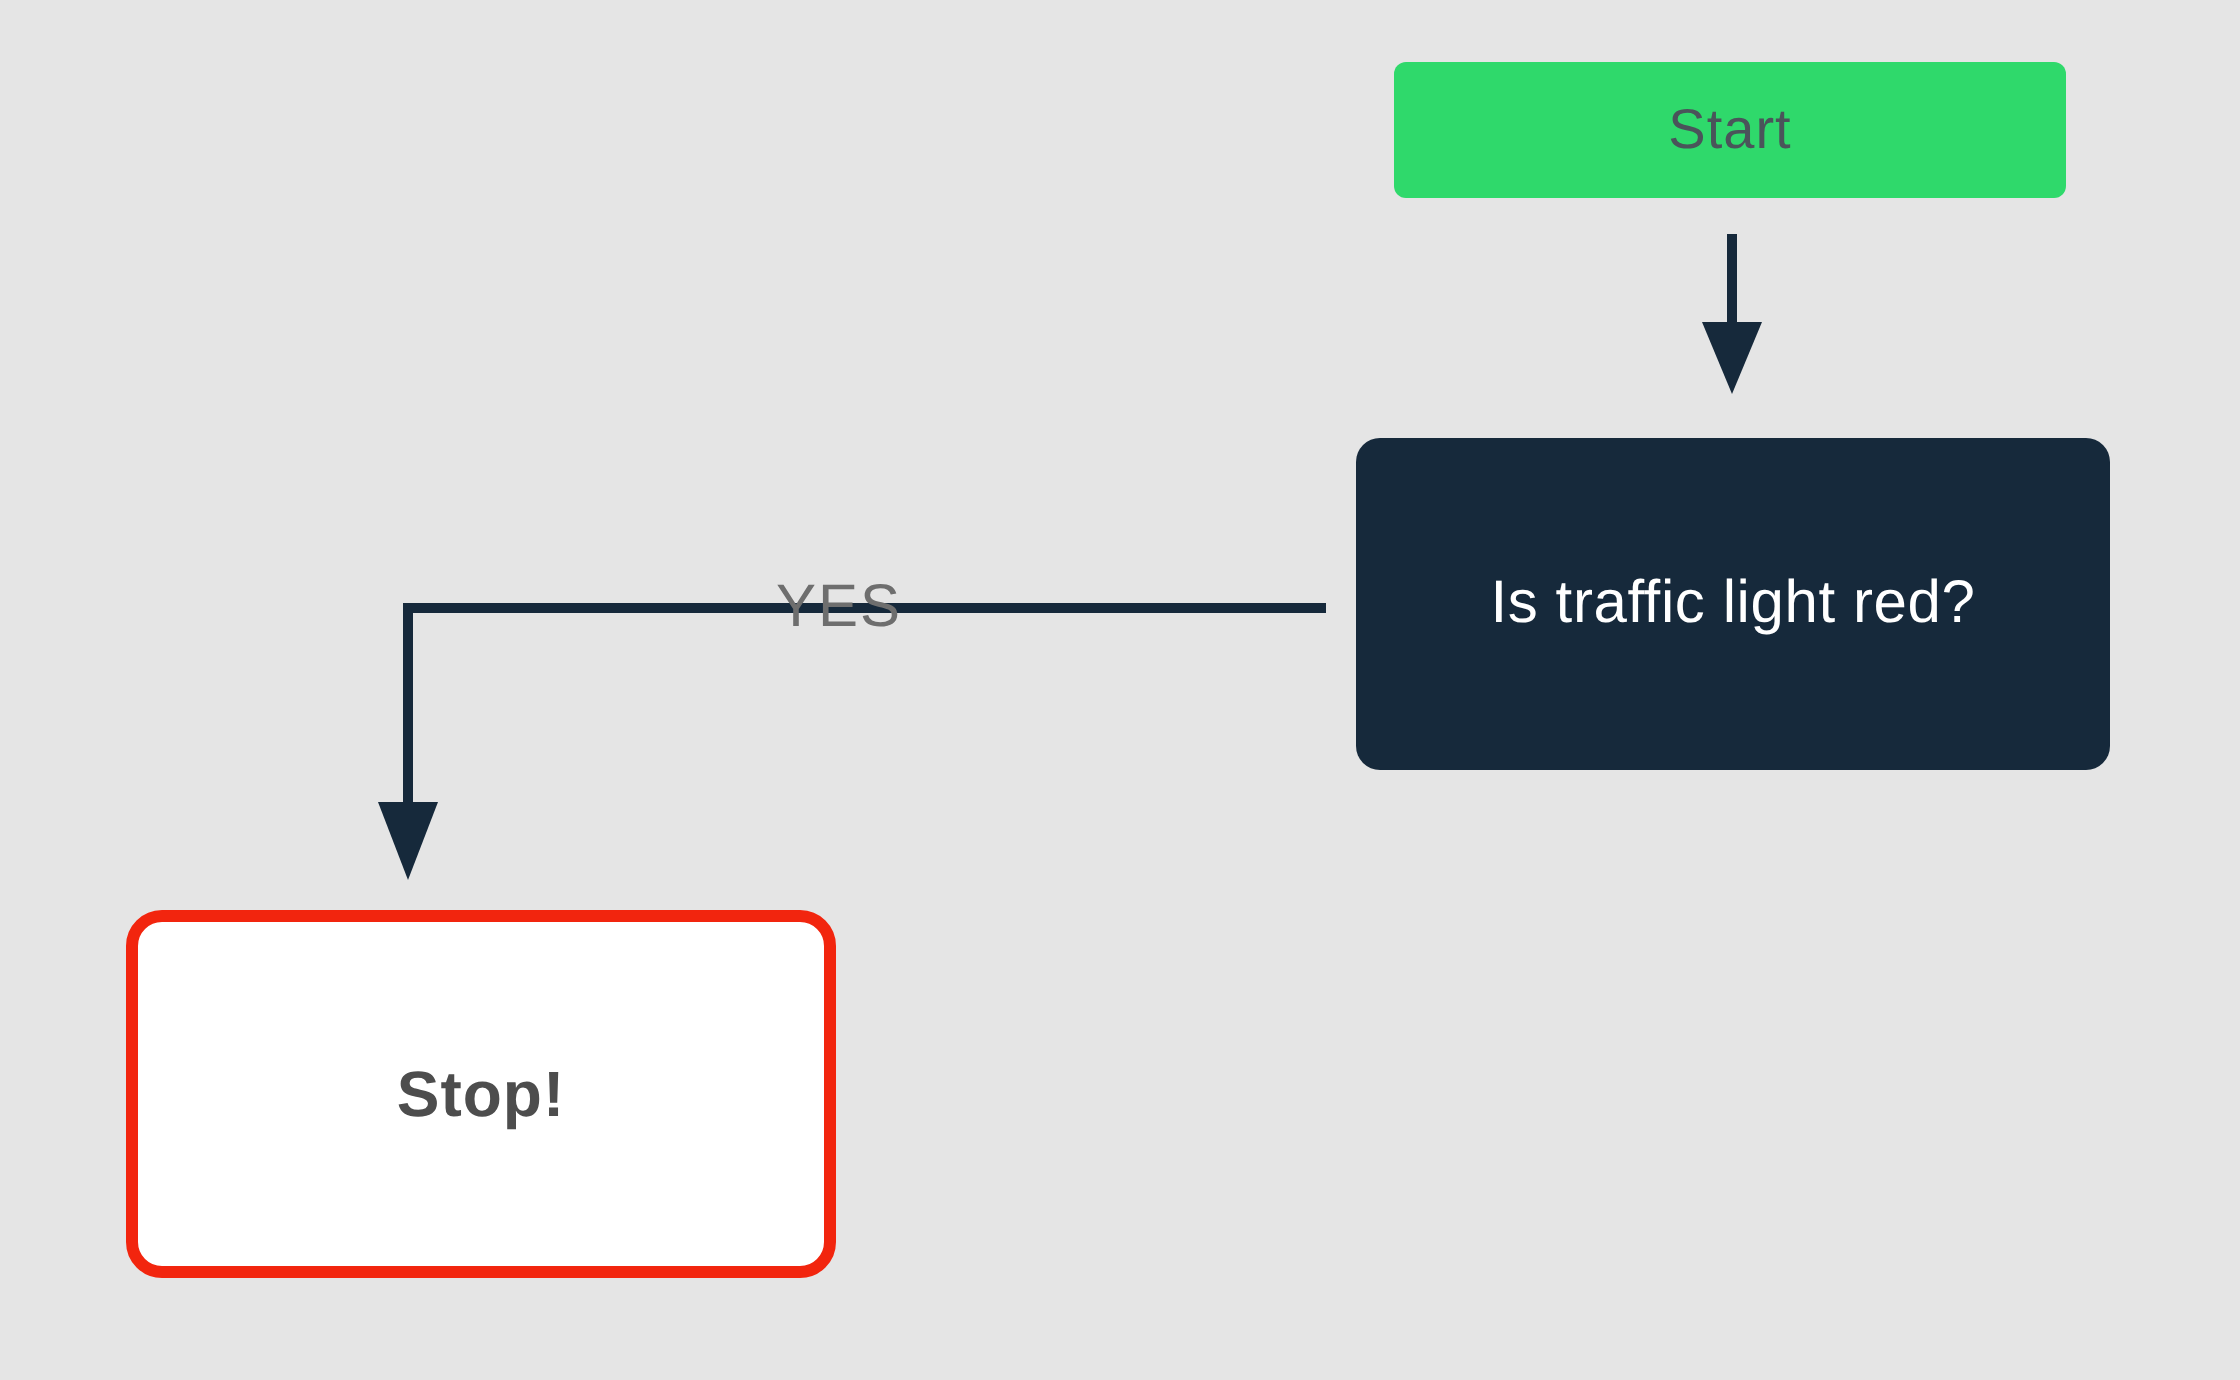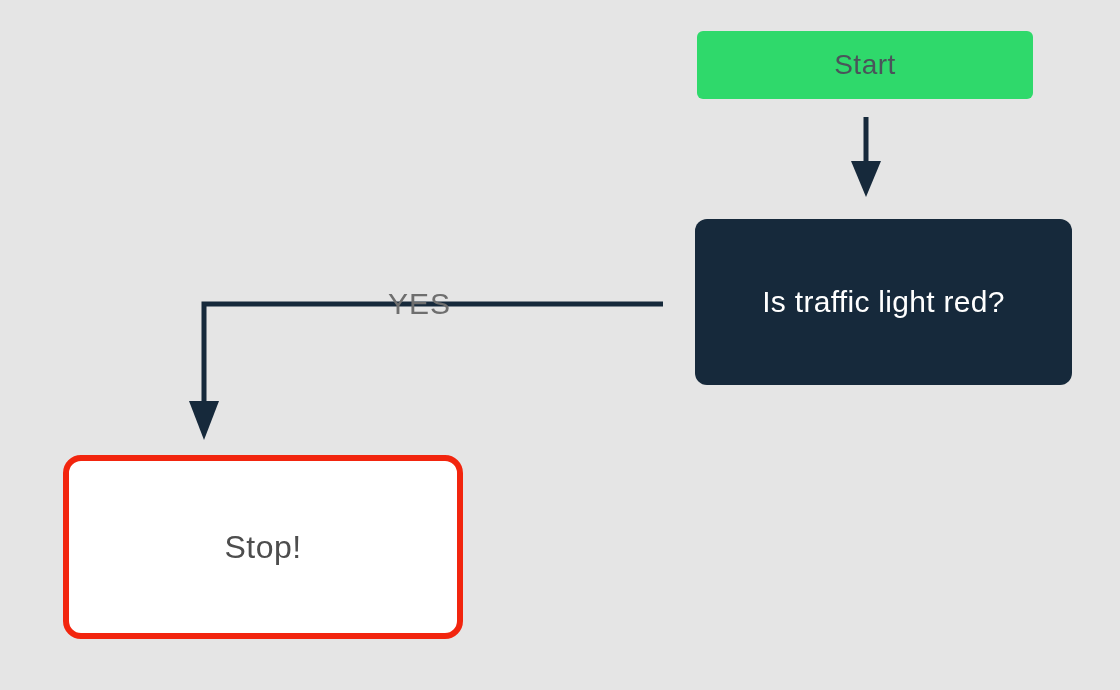--- a/index.html
+++ b/index.html
@@ -26,39 +26,39 @@
   .node-start {
     left: 697px;
     top: 31px;
     width: 336px;
     height: 68px;
     border-radius: 6px;
     font-size: 28px;
     letter-spacing: 0.5px;
   }
   .node-decision {
-    left: 695px;
+    left: 678px;
     top: 219px;
     width: 377px;
     height: 166px;
     border-radius: 12px;
     font-size: 30px;
     letter-spacing: 0.3px;
   }
   .node-stop {
     left: 63px;
     top: 455px;
-    width: 400px;
+    width: 355px;
     height: 184px;
     border-style: solid;
     border-width: 6px;
     border-radius: 18px;
     background: #ffffff;
     font-size: 32px;
-    font-weight: normal;
+    font-weight: bold;
     letter-spacing: 0.5px;
   }
   .edge-label {
     position: absolute;
     left: 388px;
     top: 240px;
     font-size: 30px;
     letter-spacing: 1px;
     margin-top: 47px;
   }

